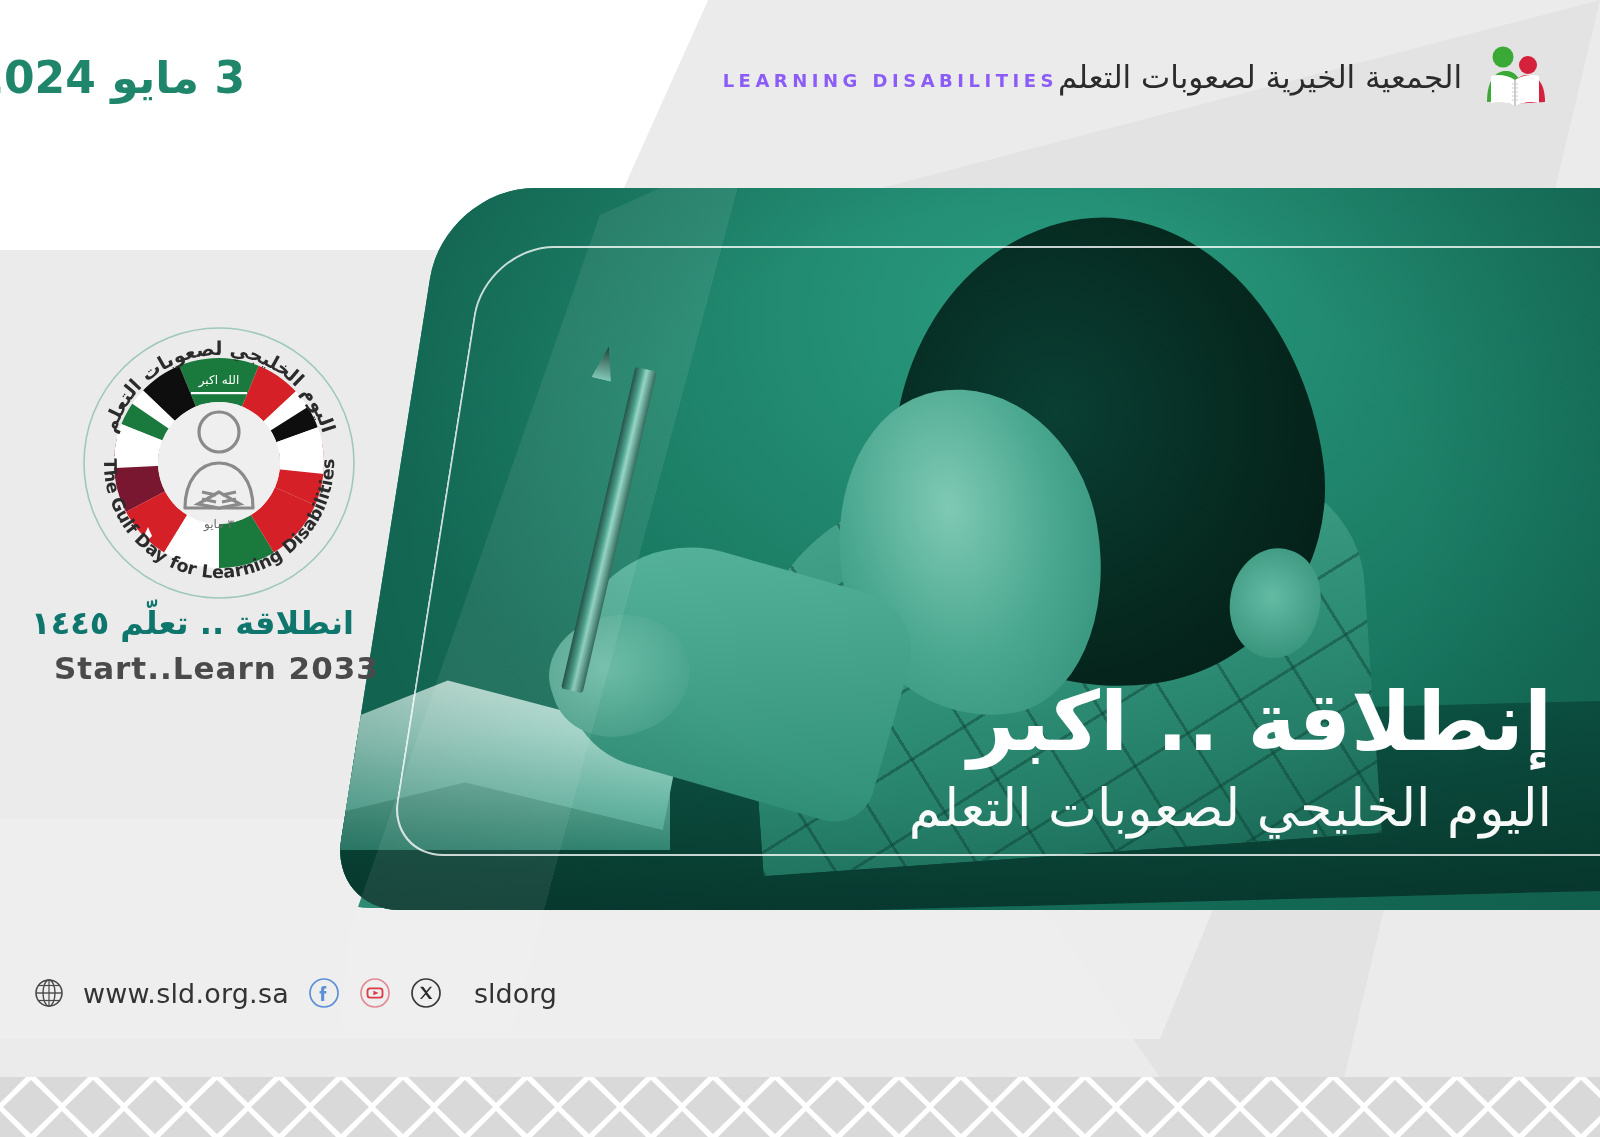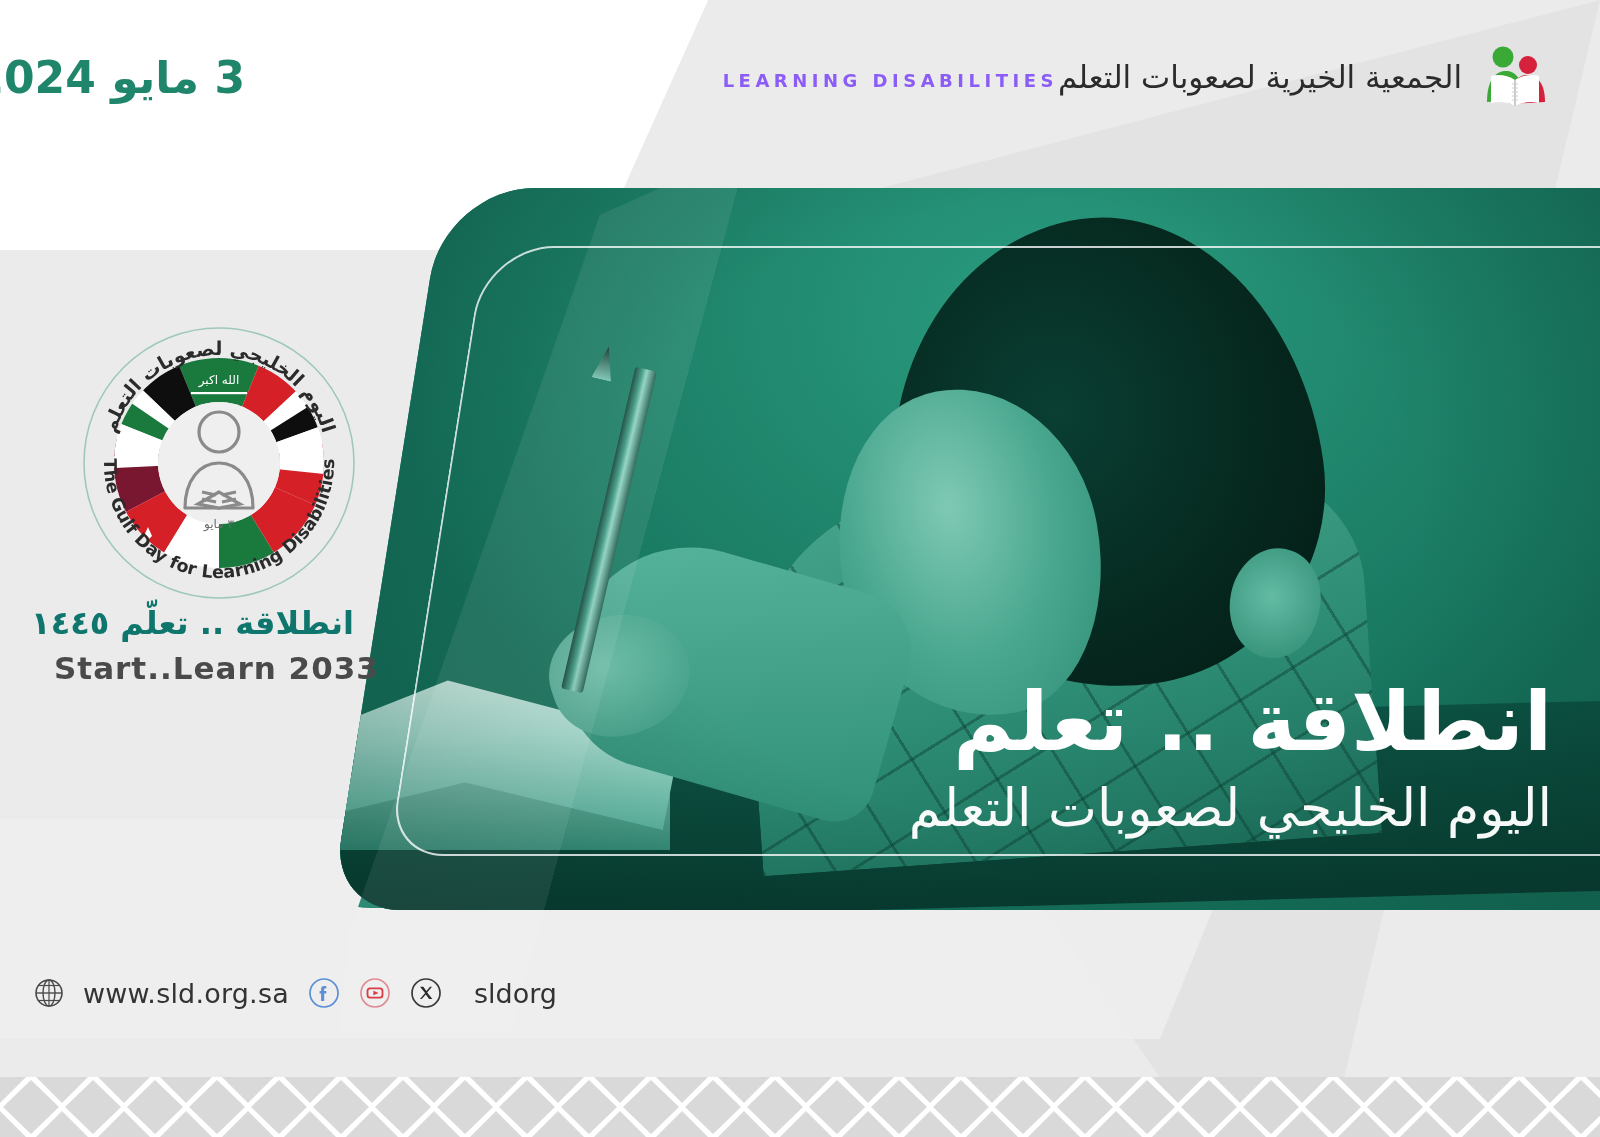--- a/index.html
+++ b/index.html
@@ -310,21 +310,21 @@
       </text>
     </svg>
   </div>
 
   <div class="campaign">
     <div class="campaign-ar">انطلاقة .. تعلّم ١٤٤٥</div>
     <div class="campaign-en">Start..Learn 2033</div>
   </div>
 
   <div class="headline-wrap">
-    <div class="headline">انطلاقة .. تعلم</div>
+    <div class="headline">إنطلاقة .. اكبر</div>
     <div class="subheadline">اليوم الخليجي لصعوبات التعلم</div>
   </div>
 
   <div class="footer">
     <span class="globe-icon">
       <svg viewBox="0 0 30 30" width="30" height="30" aria-hidden="true">
         <circle cx="15" cy="15" r="13" fill="none" stroke="#4a4a4a" stroke-width="1.6"></circle>
         <ellipse cx="15" cy="15" rx="6" ry="13" fill="none" stroke="#4a4a4a" stroke-width="1.4"></ellipse>
         <line x1="2" y1="15" x2="28" y2="15" stroke="#4a4a4a" stroke-width="1.4"></line>
         <line x1="4.6" y1="7.5" x2="25.4" y2="7.5" stroke="#4a4a4a" stroke-width="1.2"></line>

